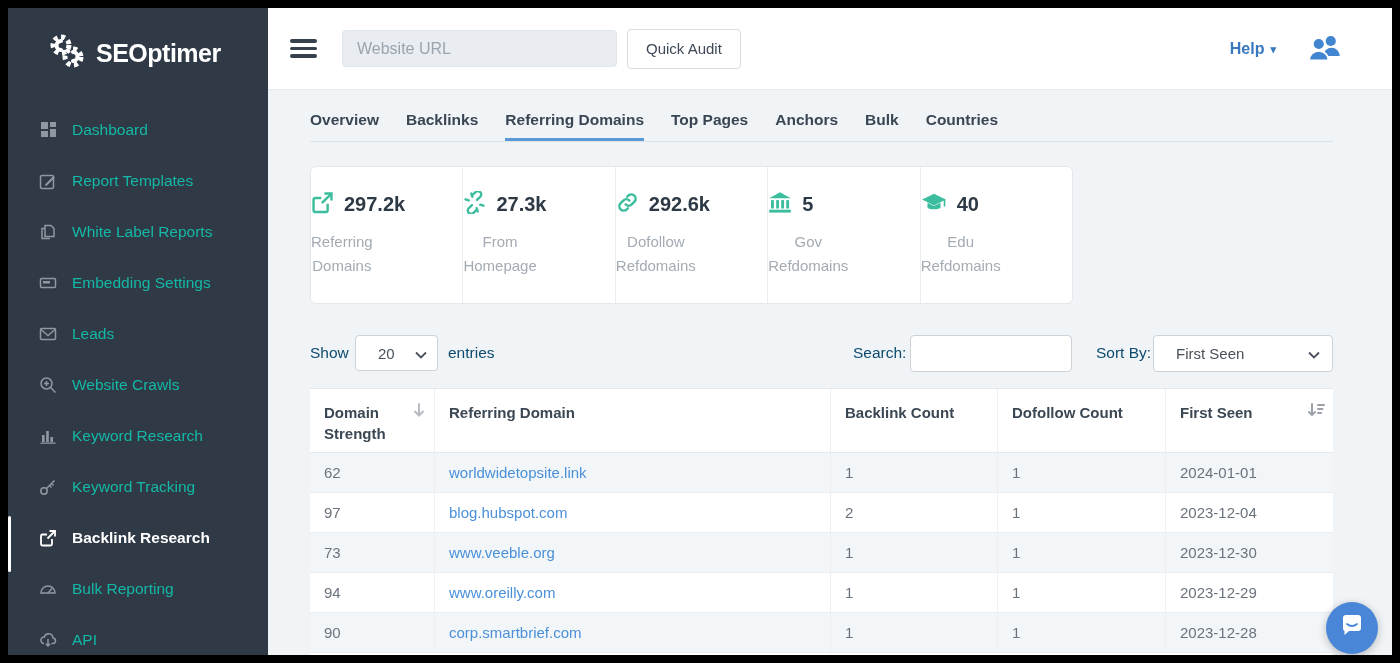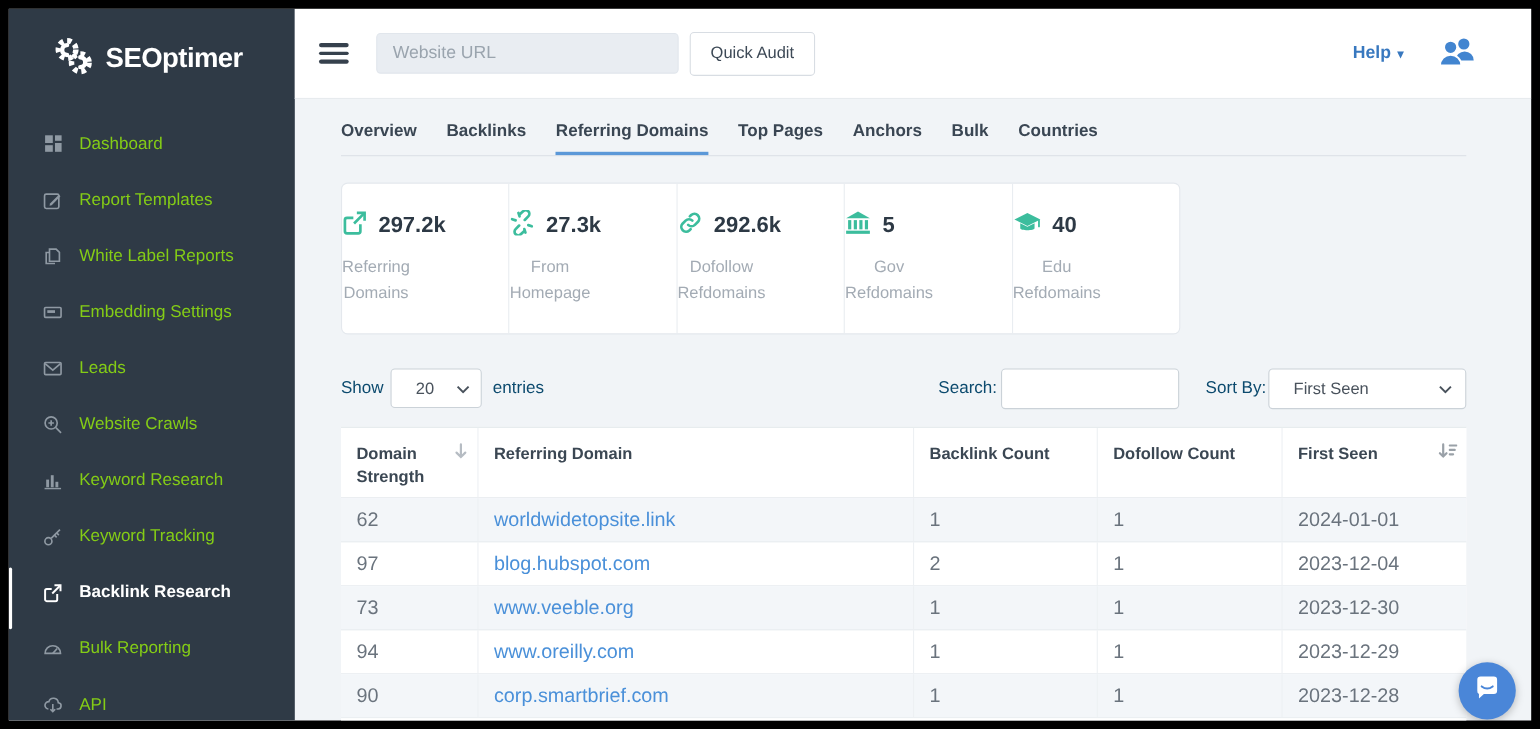--- a/index.html
+++ b/index.html
@@ -8,21 +8,21 @@
   .frame { position:absolute; left:8px; top:8px; width:1384px; height:647px;
     background:#f1f4f7; overflow:hidden; }
 
   
   .sidebar { position:absolute; left:0; top:0; width:260px; height:647px;
     background:#2f3a46; overflow:hidden; }
   .logo-row { display:flex; align-items:center; gap:8px; padding:22px 0 0 38px; }
   .logo-text { color:#fff; font-size:25px; font-weight:bold; letter-spacing:-0.5px; }
   .nav { margin-top:28px; }
   .nav-item { display:flex; align-items:center; gap:14px; height:51px;
-    padding-left:30px; color:#84cc16; font-size:15.5px; cursor:pointer; }
+    padding-left:30px; color:#14b8a6; font-size:15.5px; cursor:pointer; }
   .nav-item .nav-ic { width:20px; height:20px; flex:0 0 20px; display:flex;
     align-items:center; justify-content:center; }
   .nav-item.active { color:#ffffff; font-weight:bold; }
   .side-scroll-thumb { position:absolute; left:0; top:508px; width:3px; height:56px;
     background:#fff; border-radius:2px; }
 
   
   .topbar { position:absolute; left:260px; top:0; width:1124px; height:82px;
     background:#fff; border-bottom:1px solid #e7ebee; display:flex; align-items:center; }
   .hamburger { margin-left:22px; width:27px; cursor:pointer; }
@@ -82,21 +82,21 @@
   .th, .td { border-right:1px solid #edf0f3; }
   .th:last-child, .td:last-child { border-right:none; }
   .c0 { width:125px; } .c1 { width:396px; } .c2 { width:167px; }
   .c3 { width:168px; } .c4 { width:167px; }
   .thead { height:64px; background:#fff; border-bottom:1px solid #e6eaee; }
   .th { position:relative; font-size:15px; font-weight:bold; color:#3b4753;
     padding:13px 28px 0 14px; line-height:21px; cursor:pointer; }
   .th .sort-ic { position:absolute; right:8px; top:13px; }
   .row { height:40px; border-bottom:1px solid #e9edf0; }
   .row.striped { background:#f3f6f9; }
-  .td { display:flex; align-items:center; padding-left:14px; font-size:18px;
+  .td { display:flex; align-items:center; padding-left:14px; font-size:15px;
     color:#6a737d; }
   .td a { color:#4a90d9; text-decoration:none; cursor:pointer; }
   .row-partial { height:3px; background:#fff; }
 
   .chat-bubble { position:absolute; left:1318px; top:594px; width:52px; height:52px;
     border-radius:50%; background:#4a86d8; display:flex; align-items:center;
     justify-content:center; cursor:pointer; box-shadow:0 2px 8px rgba(0,0,0,0.25); }
 </style>
 </head>
 <body>

